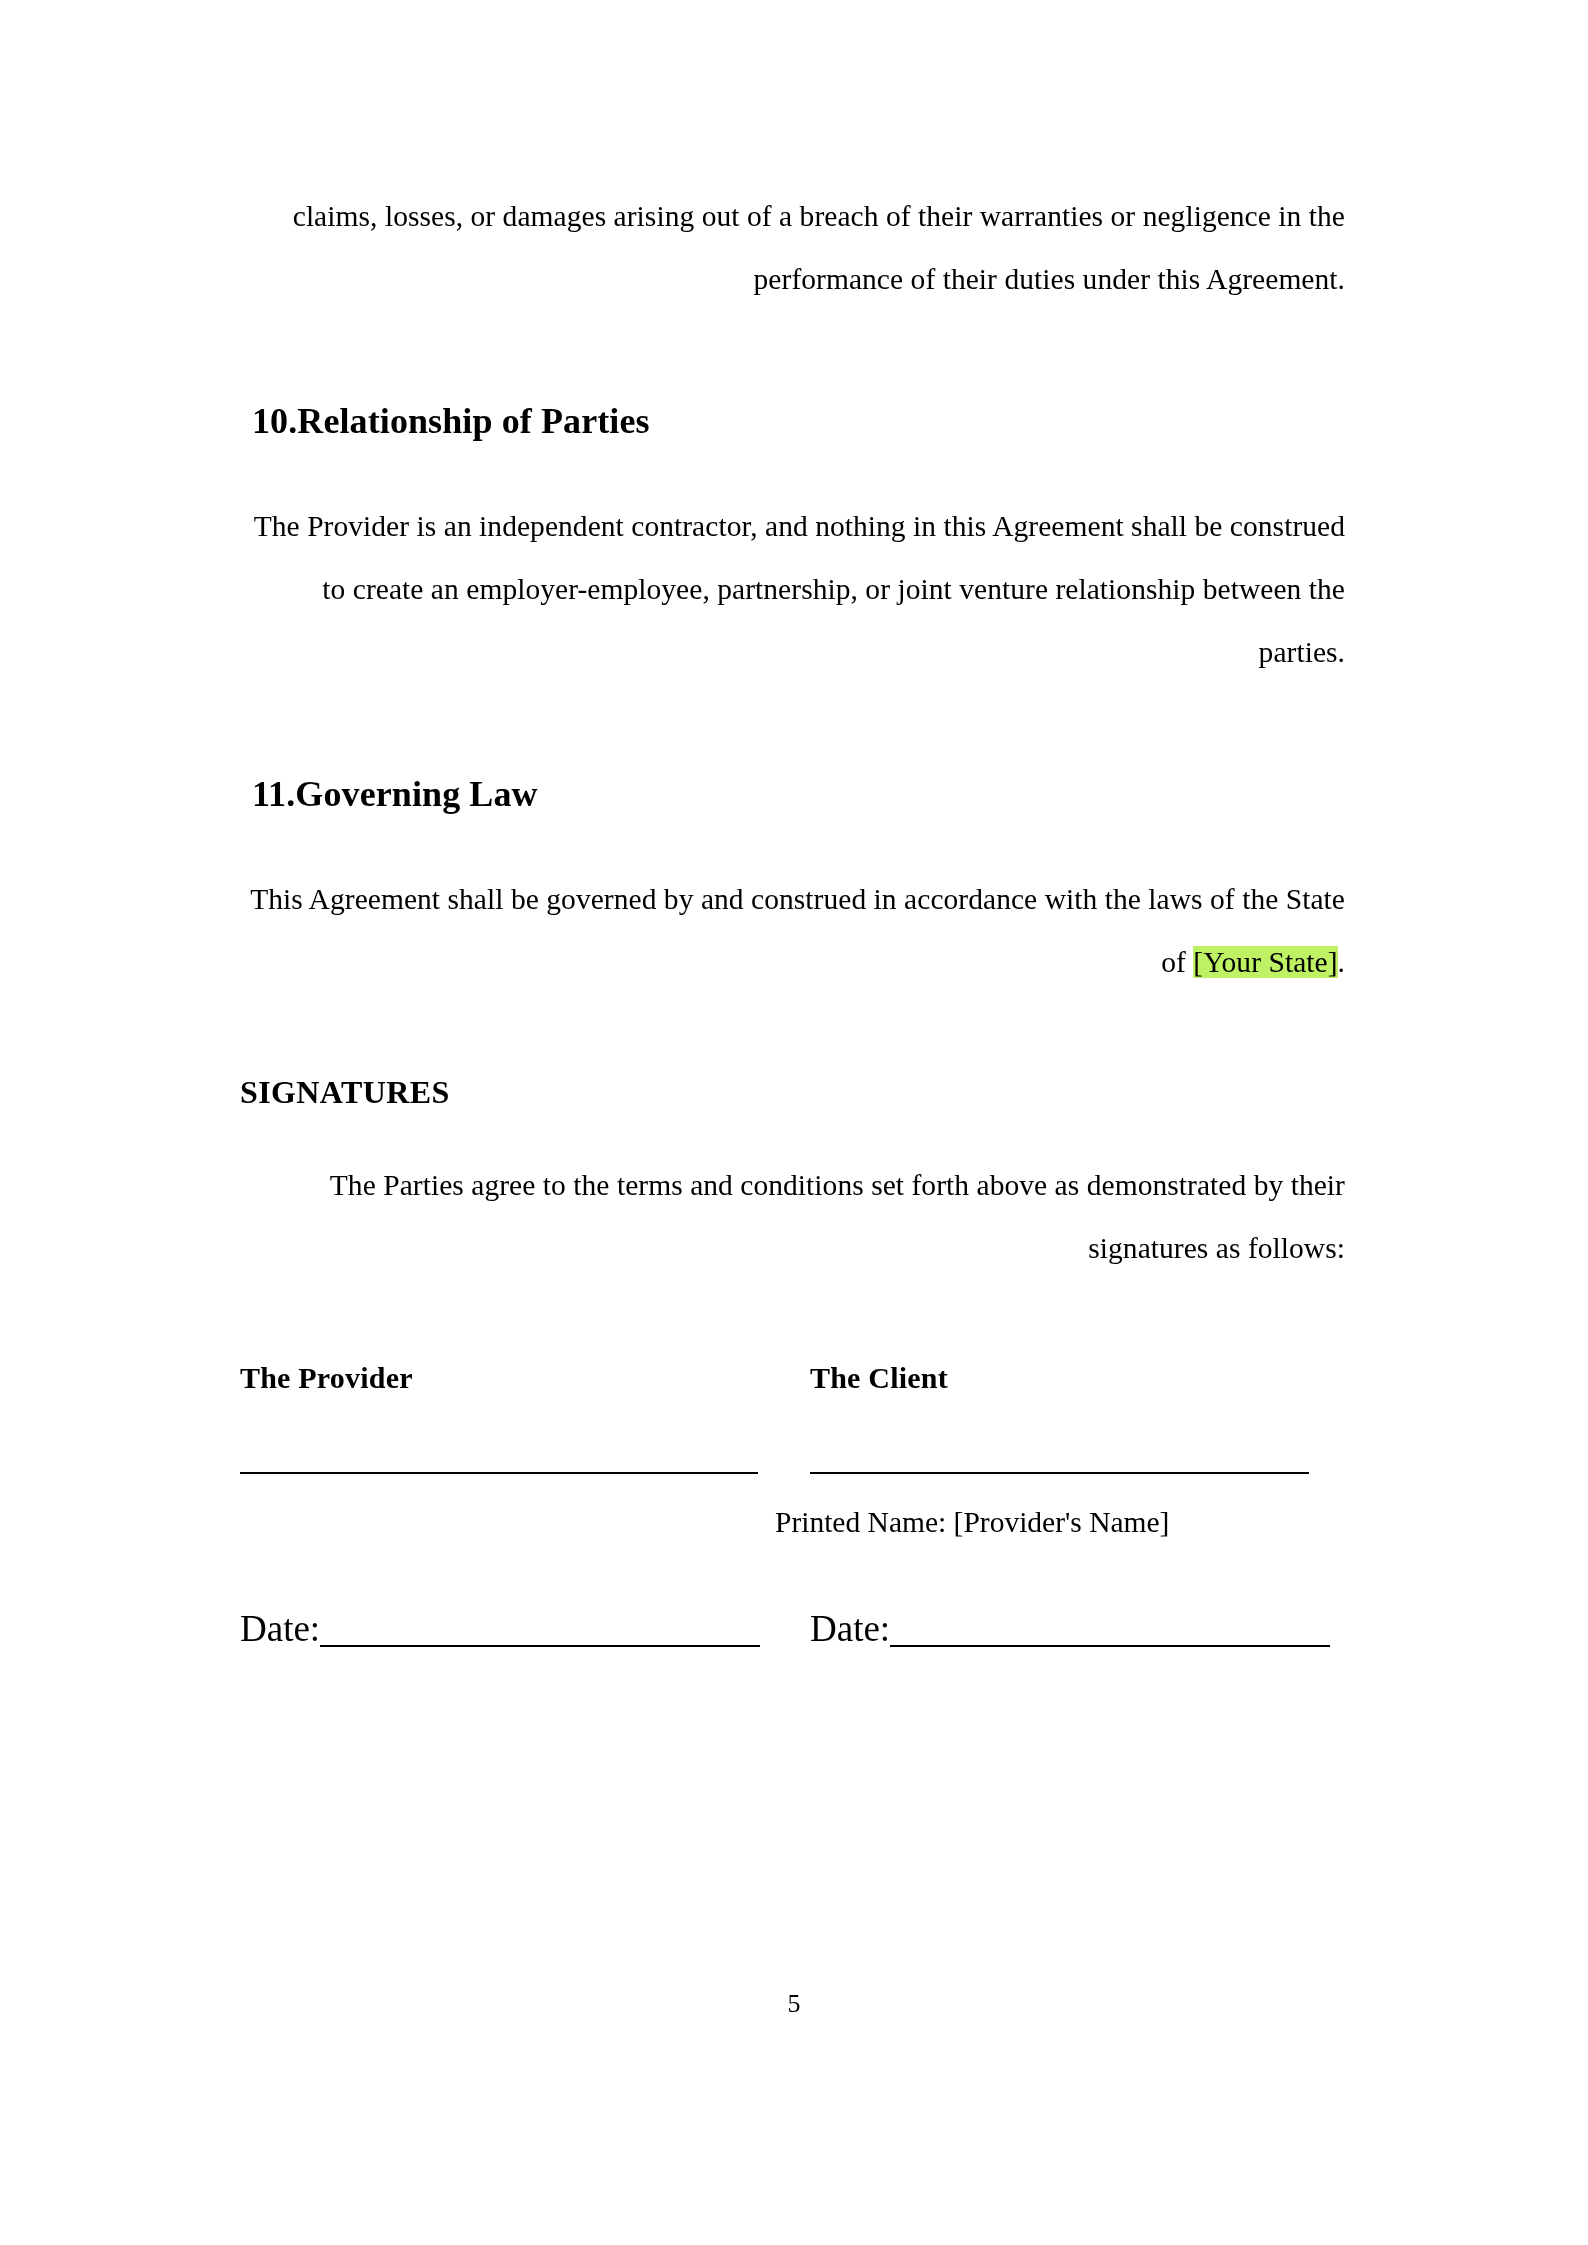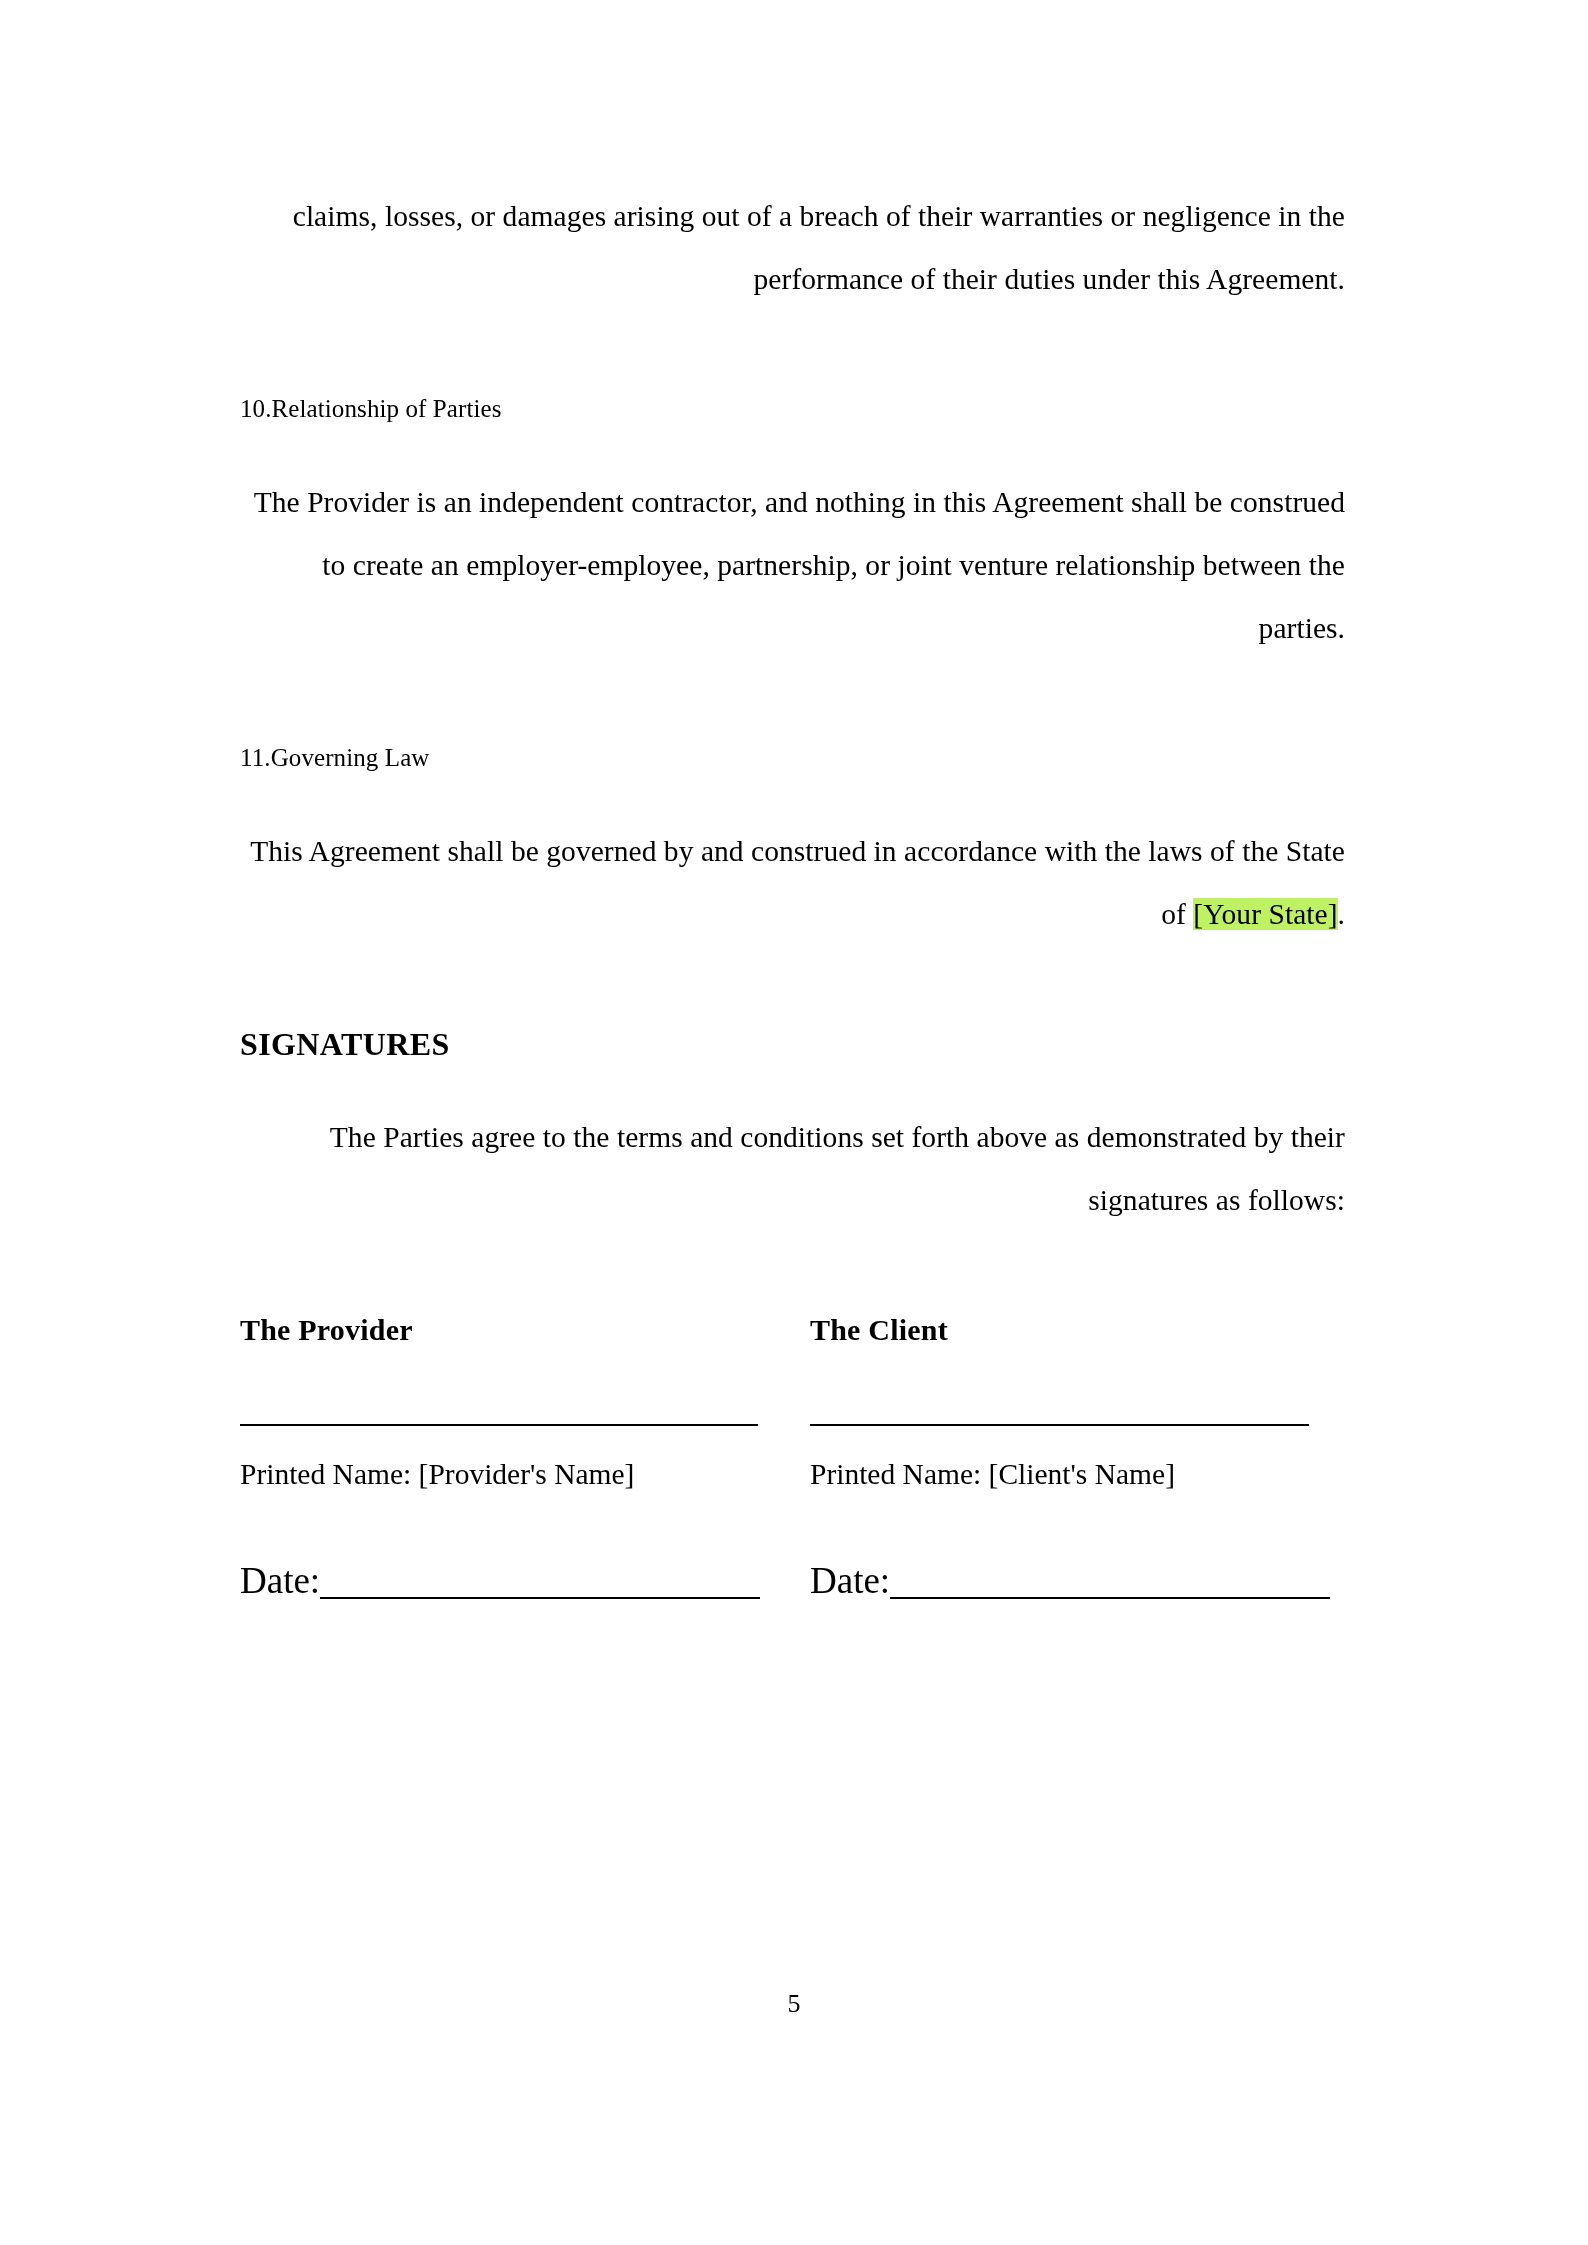--- a/index.html
+++ b/index.html
@@ -31,24 +31,24 @@
     line-height: 63px;
     text-align: right;
     margin: 0;
     letter-spacing: 0.05px;
   }
   .para-gap-sm { height: 42px; }
   .para-gap-lg { height: 78px; }
 
   
   .heading-num {
-    font-size: 25px;
-    font-weight: normal;
-    line-height: 40px;
-    margin: 0;
+    font-size: 36px;
+    font-weight: bold;
+    line-height: 40px;
+    margin: 12px;
     letter-spacing: 0.1px;
   }
   .heading-num .num { }
   
   .heading-plain {
     font-size: 32px;
     font-weight: bold;
     line-height: 40px;
     margin: 0;
     letter-spacing: 0.4px;
@@ -185,23 +185,20 @@
         </div>
         <div class="sig-col right">
           <div class="sig-rule right"></div>
         </div>
       </div>
 
       <div class="sig-row sig-name-row">
         <div class="sig-col">
           <div class="sig-name">Printed Name: [Provider's Name]</div>
         </div>
-        <div class="sig-col right">
-          <div class="sig-name">Printed Name: [Client's Name]</div>
-        </div>
       </div>
 
       <div class="sig-row sig-date-row">
         <div class="sig-col">
           <div class="sig-date"><span class="date-label">Date:</span><span class="date-rule left"></span></div>
         </div>
         <div class="sig-col right">
           <div class="sig-date"><span class="date-label">Date:</span><span class="date-rule right"></span></div>
         </div>
       </div>

